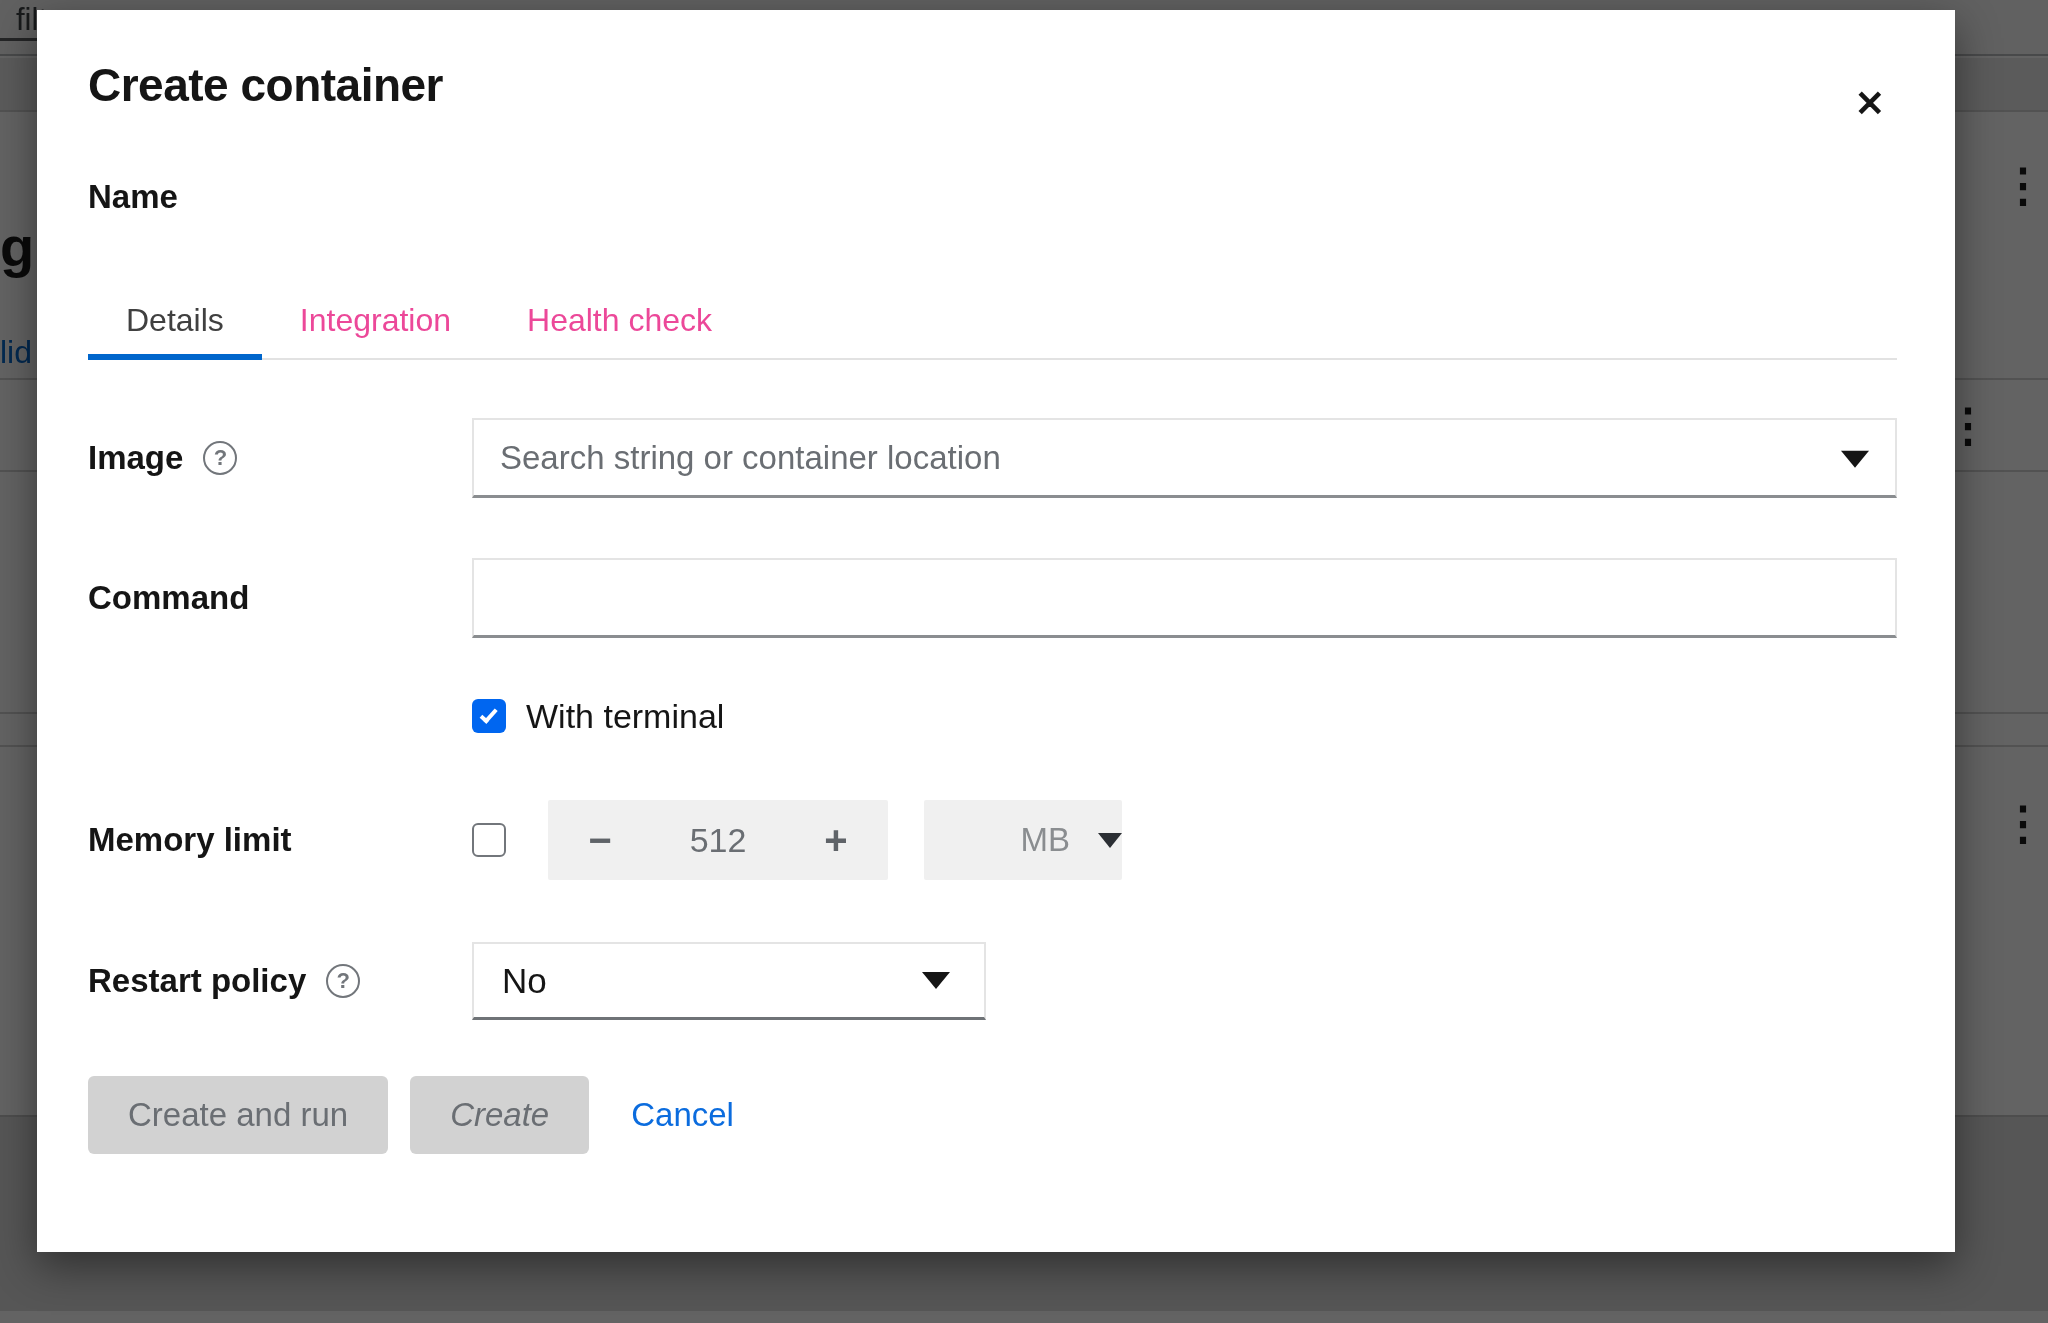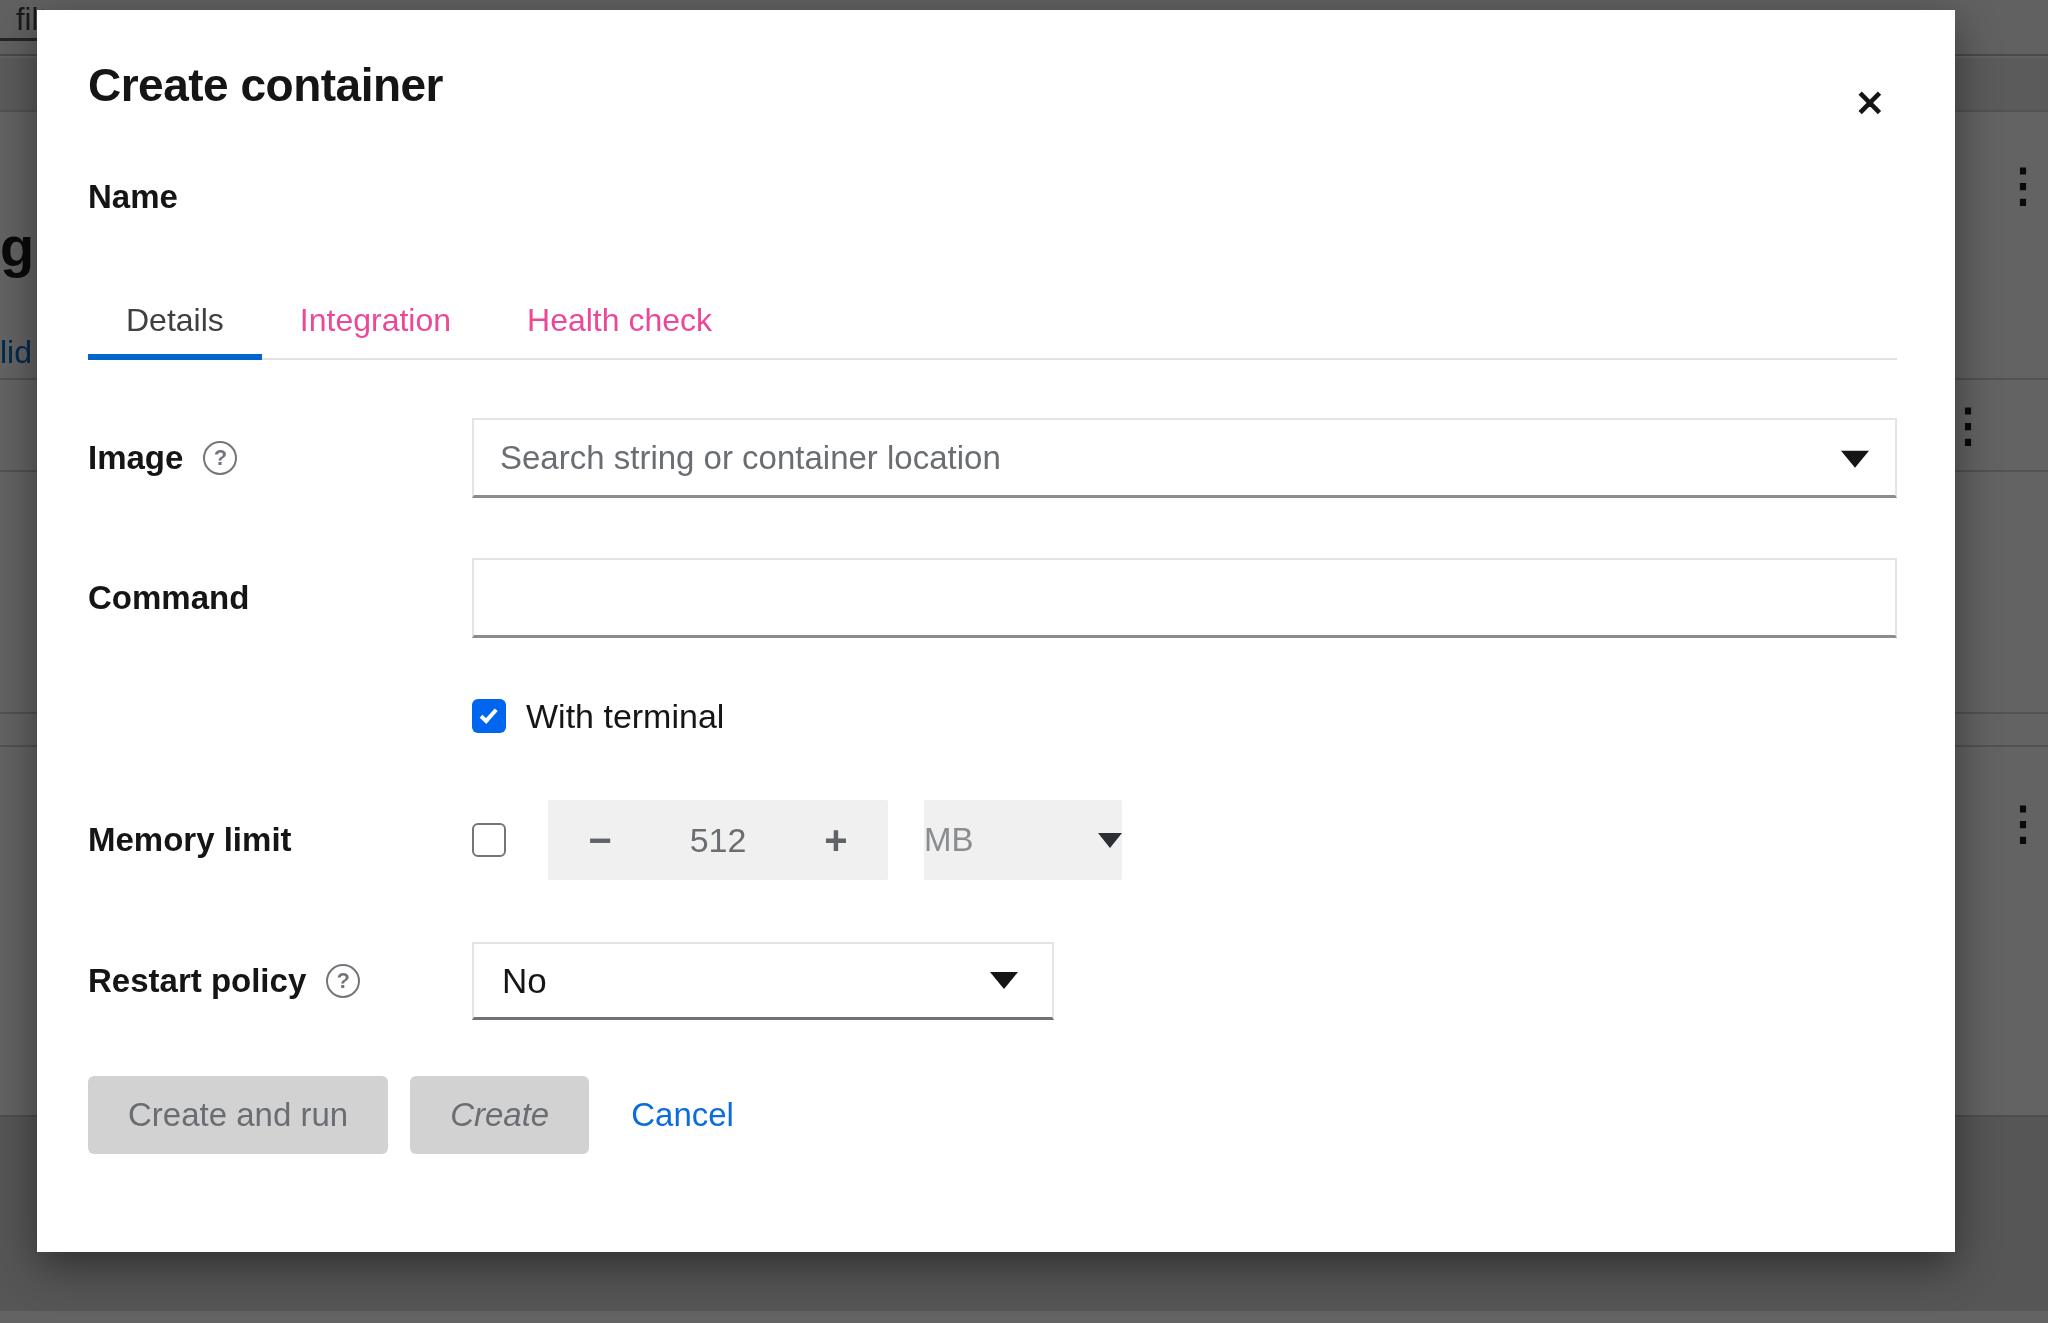--- a/index.html
+++ b/index.html
@@ -68,26 +68,26 @@
                 transform:rotate(-48deg) translate(1px,-2px); }
   .checkbox-label { font-size:34px; color:#151515; cursor:pointer; }
 
   
   .row-memory { margin-top:66px; }
   .memory-controls { display:flex; align-items:center; }
   .number-group { margin-left:42px; width:340px; height:80px; background:#f0f0f0; display:flex; align-items:center; border-radius:2px; }
   .num-btn { width:104px; border:none; background:none; font-size:40px; font-weight:700; color:#5f6368; font-family:inherit; cursor:default; line-height:80px; }
   .num-value { flex:1; text-align:center; font-size:34px; color:#6a6e73; }
   .unit-select { margin-left:36px; width:198px; height:80px; background:#f0f0f0; border:none; border-radius:2px;
-                 display:flex; align-items:center; justify-content:space-between; gap:28px; font-size:33px; color:#8a8d90; font-family:inherit; cursor:default; }
+                 display:flex; align-items:center; justify-content:flex-end; gap:28px; font-size:33px; color:#8a8d90; font-family:inherit; cursor:default; }
   .unit-caret { border-left:12px solid transparent; border-right:12px solid transparent; border-top:15px solid #2b2e33; }
 
   
   .row-restart { margin-top:62px; }
-  .restart-select { width:582px; height:78px; border:2px solid #e4e4e4; border-bottom:3px solid #6f7377; background:#fff;
+  .restart-select { width:514px; height:78px; border:2px solid #e4e4e4; border-bottom:3px solid #6f7377; background:#fff;
                     display:flex; align-items:center; justify-content:space-between; padding:0 34px 0 28px;
                     font-size:35px; color:#151515; font-family:inherit; cursor:pointer; }
 
   
   .footer { margin-top:56px; display:flex; align-items:center; }
   .btn { height:78px; padding:0 40px; font-size:33px; border:none; border-radius:6px; font-family:inherit; }
   .btn.disabled { background:#d2d2d2; color:#6a6e73; cursor:default; }
   .btn-create { margin-left:22px;font-style:italic; }
   .link-cancel { margin-left:42px; color:#0b6cde; font-size:33px; text-decoration:none; background:none; border:none; font-family:inherit; cursor:pointer; }
 </style>

